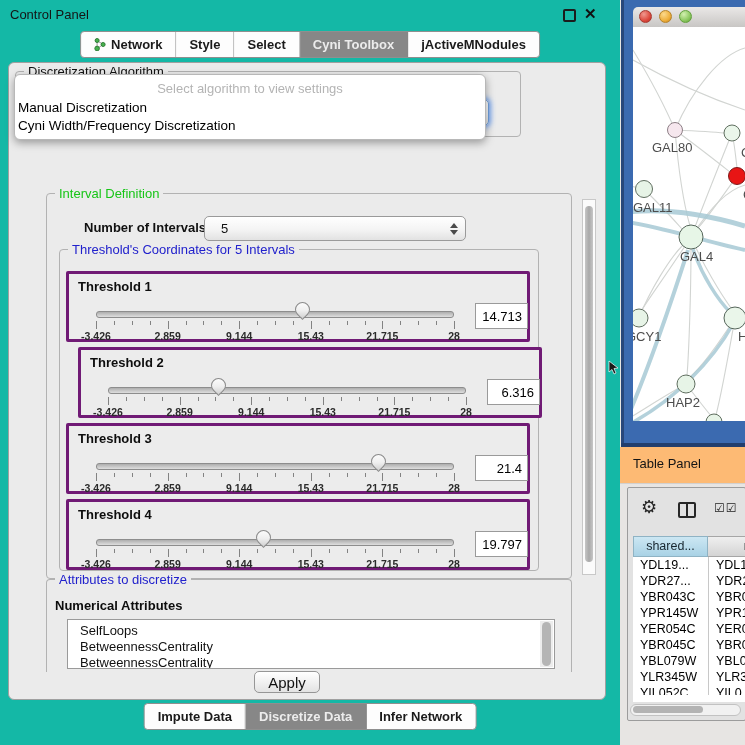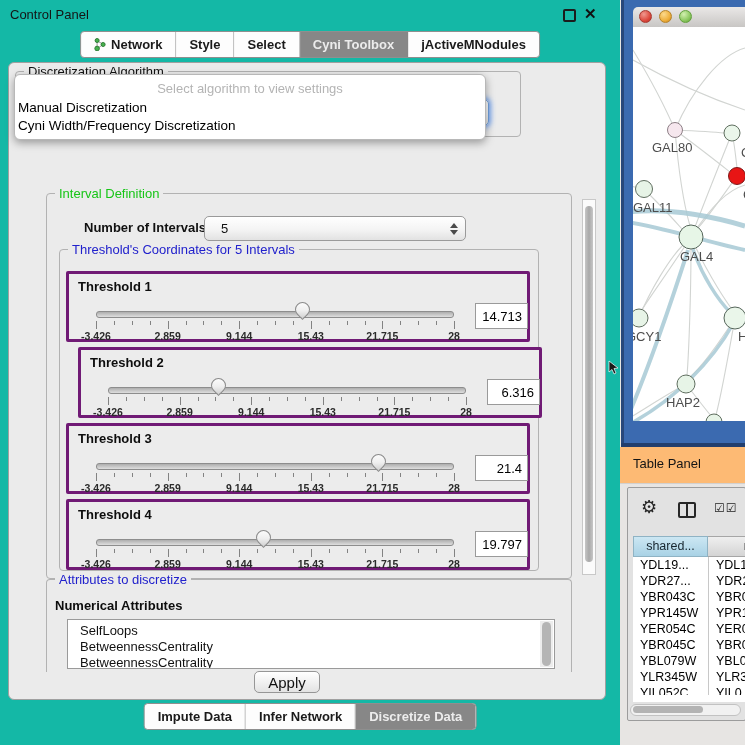--- a/index.html
+++ b/index.html
@@ -385,25 +385,25 @@
         <div class="popup-placeholder">Select algorithm to view settings</div>
         <div class="popup-item bold">Manual Discretization</div>
         <div class="popup-item">Cyni Width/Frequency Discretization</div>
       </div>
     </div>
 
     <div id="bottom-tabs" class="tabbar">
         <div class="tab">
           <span class="tab-lab">Impute Data</span>
         </div>
+        <div class="tab selected">
+          <span class="tab-lab">Discretize Data</span>
+        </div>
         <div class="tab">
           <span class="tab-lab">Infer Network</span>
-        </div>
-        <div class="tab selected">
-          <span class="tab-lab">Discretize Data</span>
         </div>
       </div>
   </section>
 
   <section id="right-panel">
     <div id="net-window">
       <div id="net-titlebar">
         <span class="light red"></span>
         <span class="light yellow"></span>
         <span class="light green"></span>

